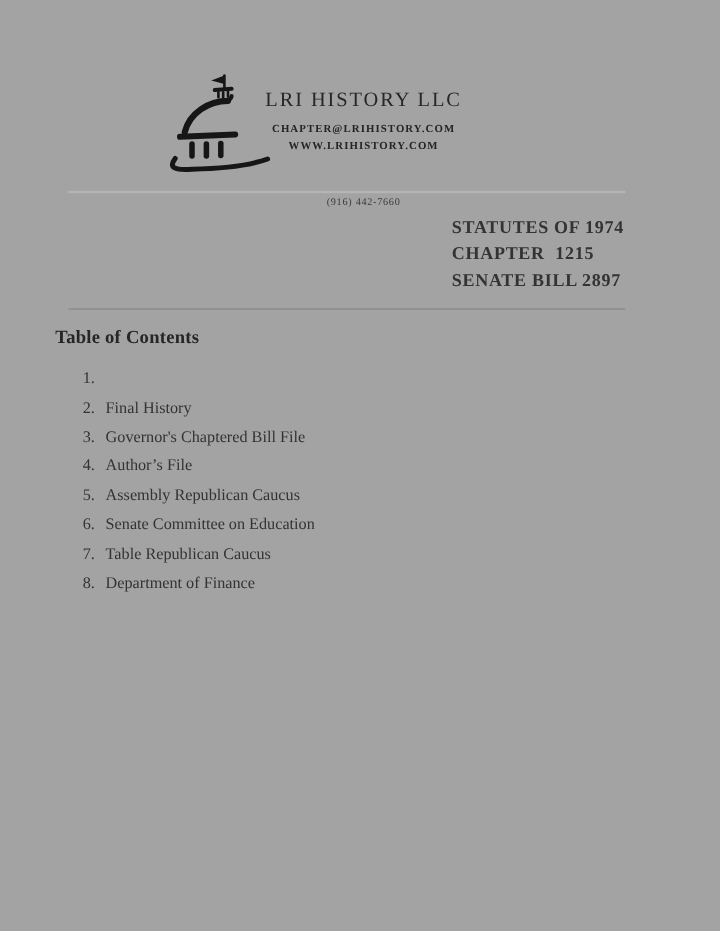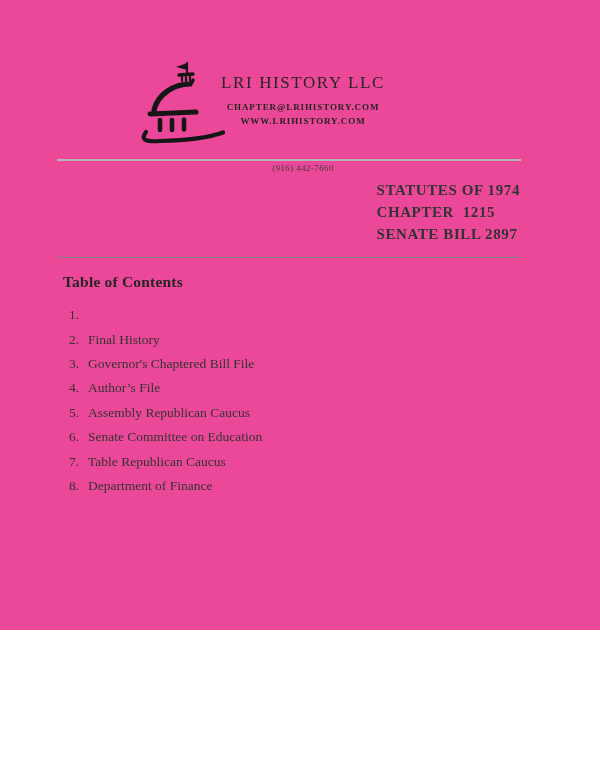--- a/index.html
+++ b/index.html
@@ -1,20 +1,20 @@
 <!DOCTYPE html>
 <html><head>
 <meta charset="utf-8">
 <style>
   html, body { margin: 0; padding: 0; background: #ffffff; }
   .page {
     position: relative;
     width: 600px;
-    height: 630px;
-    background: #ec4899;
+    height: 776px;
+    background: #a3a3a3;
     font-family: "Liberation Serif", "DejaVu Serif", serif;
     color: #2e2e2e;
     overflow: hidden;
   }
 
   
   .logo {
     position: absolute;
     left: 138px;
     top: 60px;
@@ -81,21 +81,21 @@
     font-weight: bold;
     letter-spacing: 0.6px;
     line-height: 22px;
     color: #333333;
     white-space: pre; 
   }
 
   
   .toc-heading {
     position: absolute;
-    left: 63px;
+    left: 46px;
     top: 273px;
     font-size: 15.5px;
     font-weight: bold;
     letter-spacing: 0.2px;
     color: #262626;
   }
   .toc-list {
     position: absolute;
     left: 65px;
     top: 303px;

